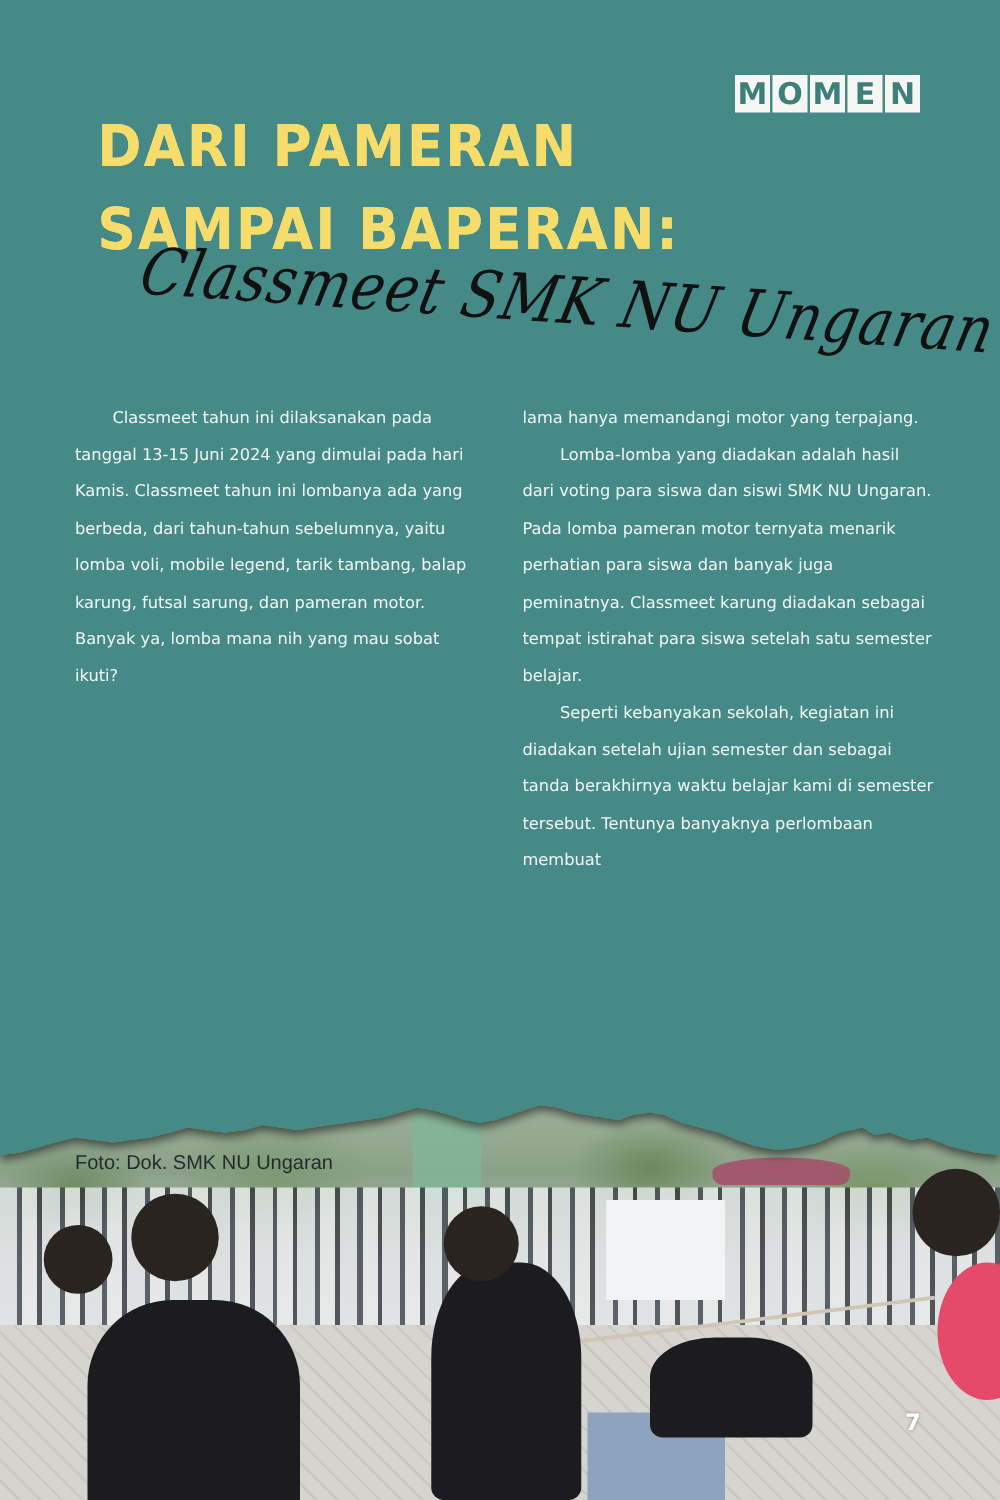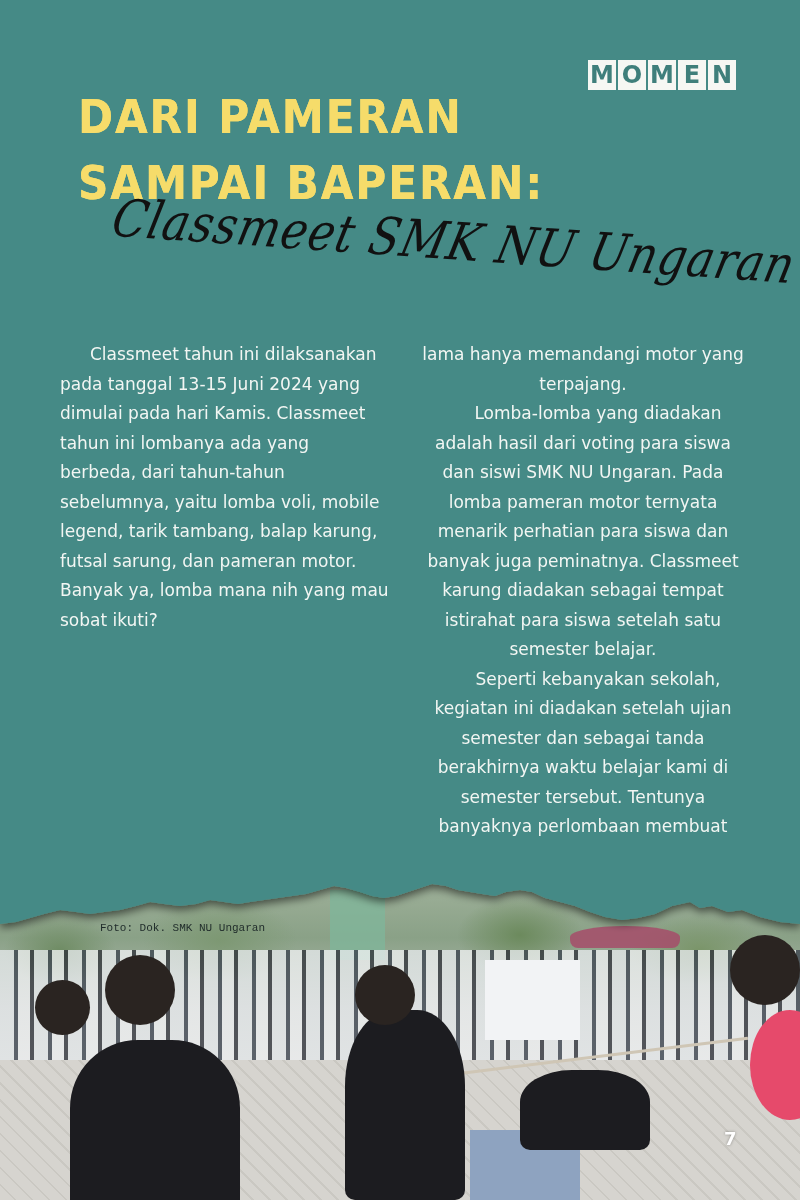--- a/index.html
+++ b/index.html
@@ -39,27 +39,27 @@
       color: #111;
       font-family: "DejaVu Serif", serif; font-style: italic;
       font-size: 52px; line-height: 60px; letter-spacing: 1px;
       transform: rotate(4deg) scaleX(0.86) skewX(-10deg);
       transform-origin: left top;
       white-space: nowrap; font-weight: normal;
     }
 
     
     .col {
-      position: absolute; top: 340px; width: 330px;
+      position: absolute; top: 320px; width: 330px;
       color: #f2f6f3;
       font-family: "DejaVu Sans", sans-serif;
-      font-size: 17px; line-height: 29.5px;
+      font-size: 13px; line-height: 29.5px;
     }
     .col.left { left: 60px; }
-    .col.right { left: 418px; text-align: center; }
+    .col.right { left: 418px; }
     .col p { margin: 0; }
     .col p.indent { text-indent: 30px; }
 
     
     .photo {
       position: absolute; left: 0; top: 880px; width: 800px; height: 320px;
       overflow: hidden;
       background:
         linear-gradient(180deg, #9fb19a 0%, #8aa187 18%, #b6bcb4 40%, #c9cbc6 60%, #d9d8d3 100%);
     }
@@ -114,23 +114,22 @@
       background:#cfc6b5; transform: rotate(-7deg); transform-origin: left center;
     }
 
     
     .torn {
       position: absolute; left: 0; top: 862px; width: 800px; height: 90px;
     }
 
     .caption {
       position: absolute; left: 60px; top: 922px;
-      color: #1f2b2a; font-family: Liberation Mono, monospace;
-      font-size: 11px;
-      margin-left: 40px;
+      color: #1f2b2a; font-family: Liberation Sans, sans-serif;
+      font-size: 16px;
     }
     .page-number {
       position: absolute; left: 724px; top: 1128px;
       color: #ffffff; font-family: "DejaVu Sans", sans-serif;
       font-size: 18px; font-weight: bold;
       text-shadow: 0 0 3px rgba(0,0,0,.35);
     }
   </style>
 </head>
 <body>

